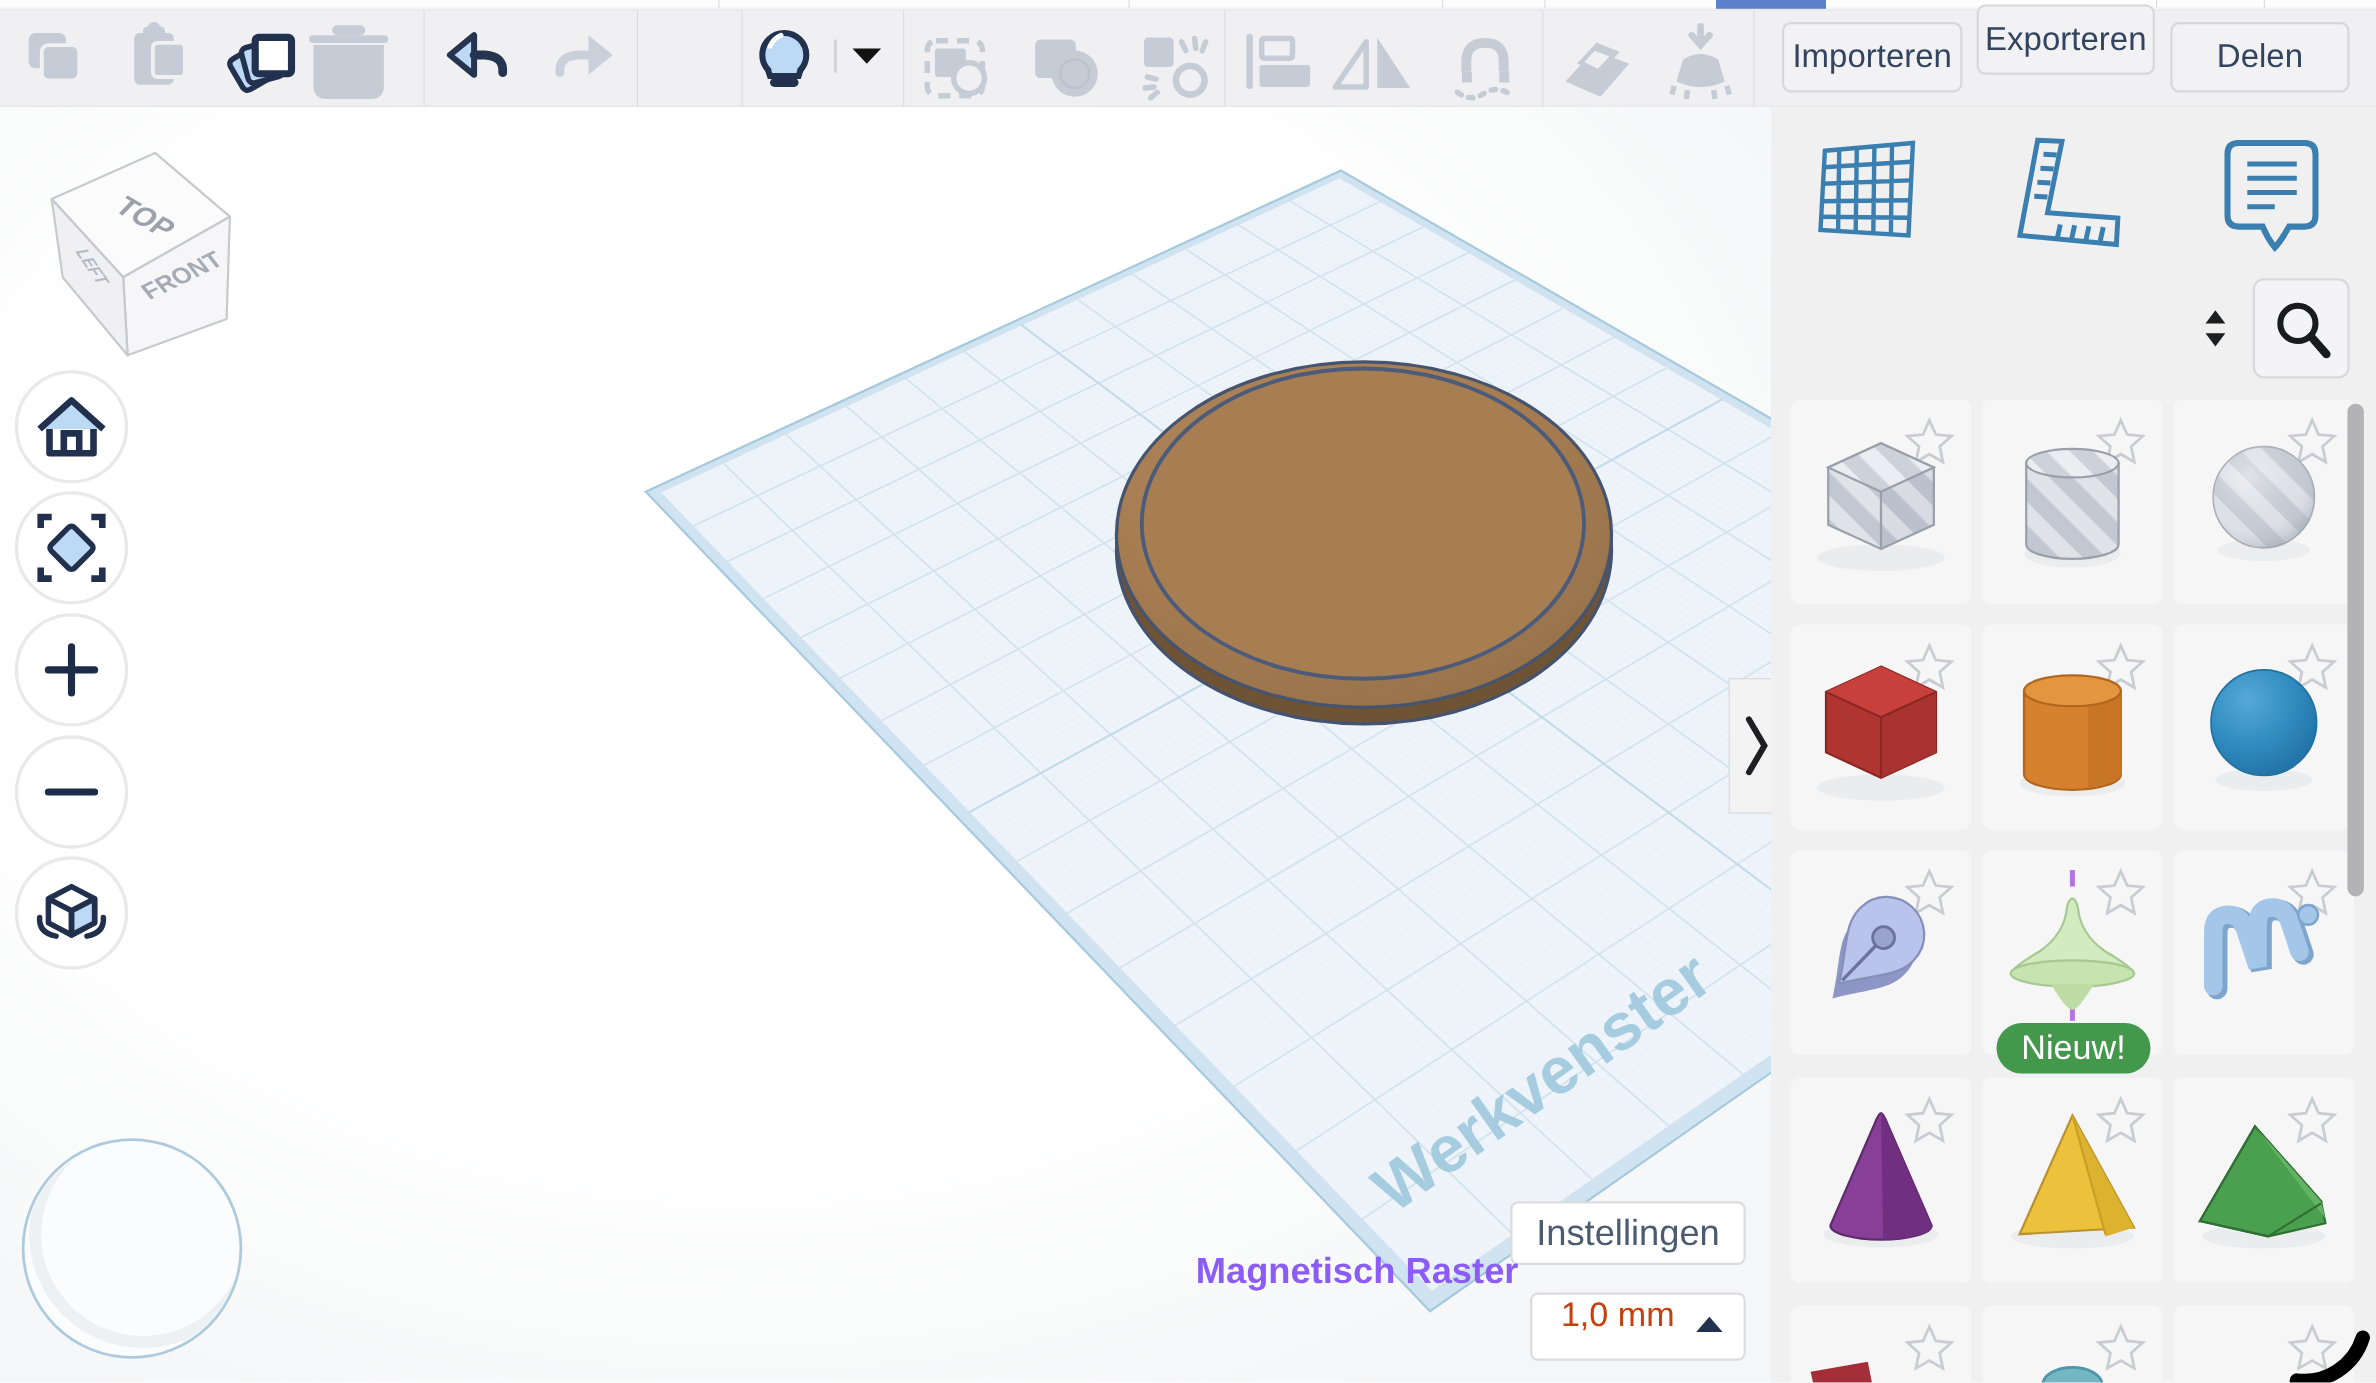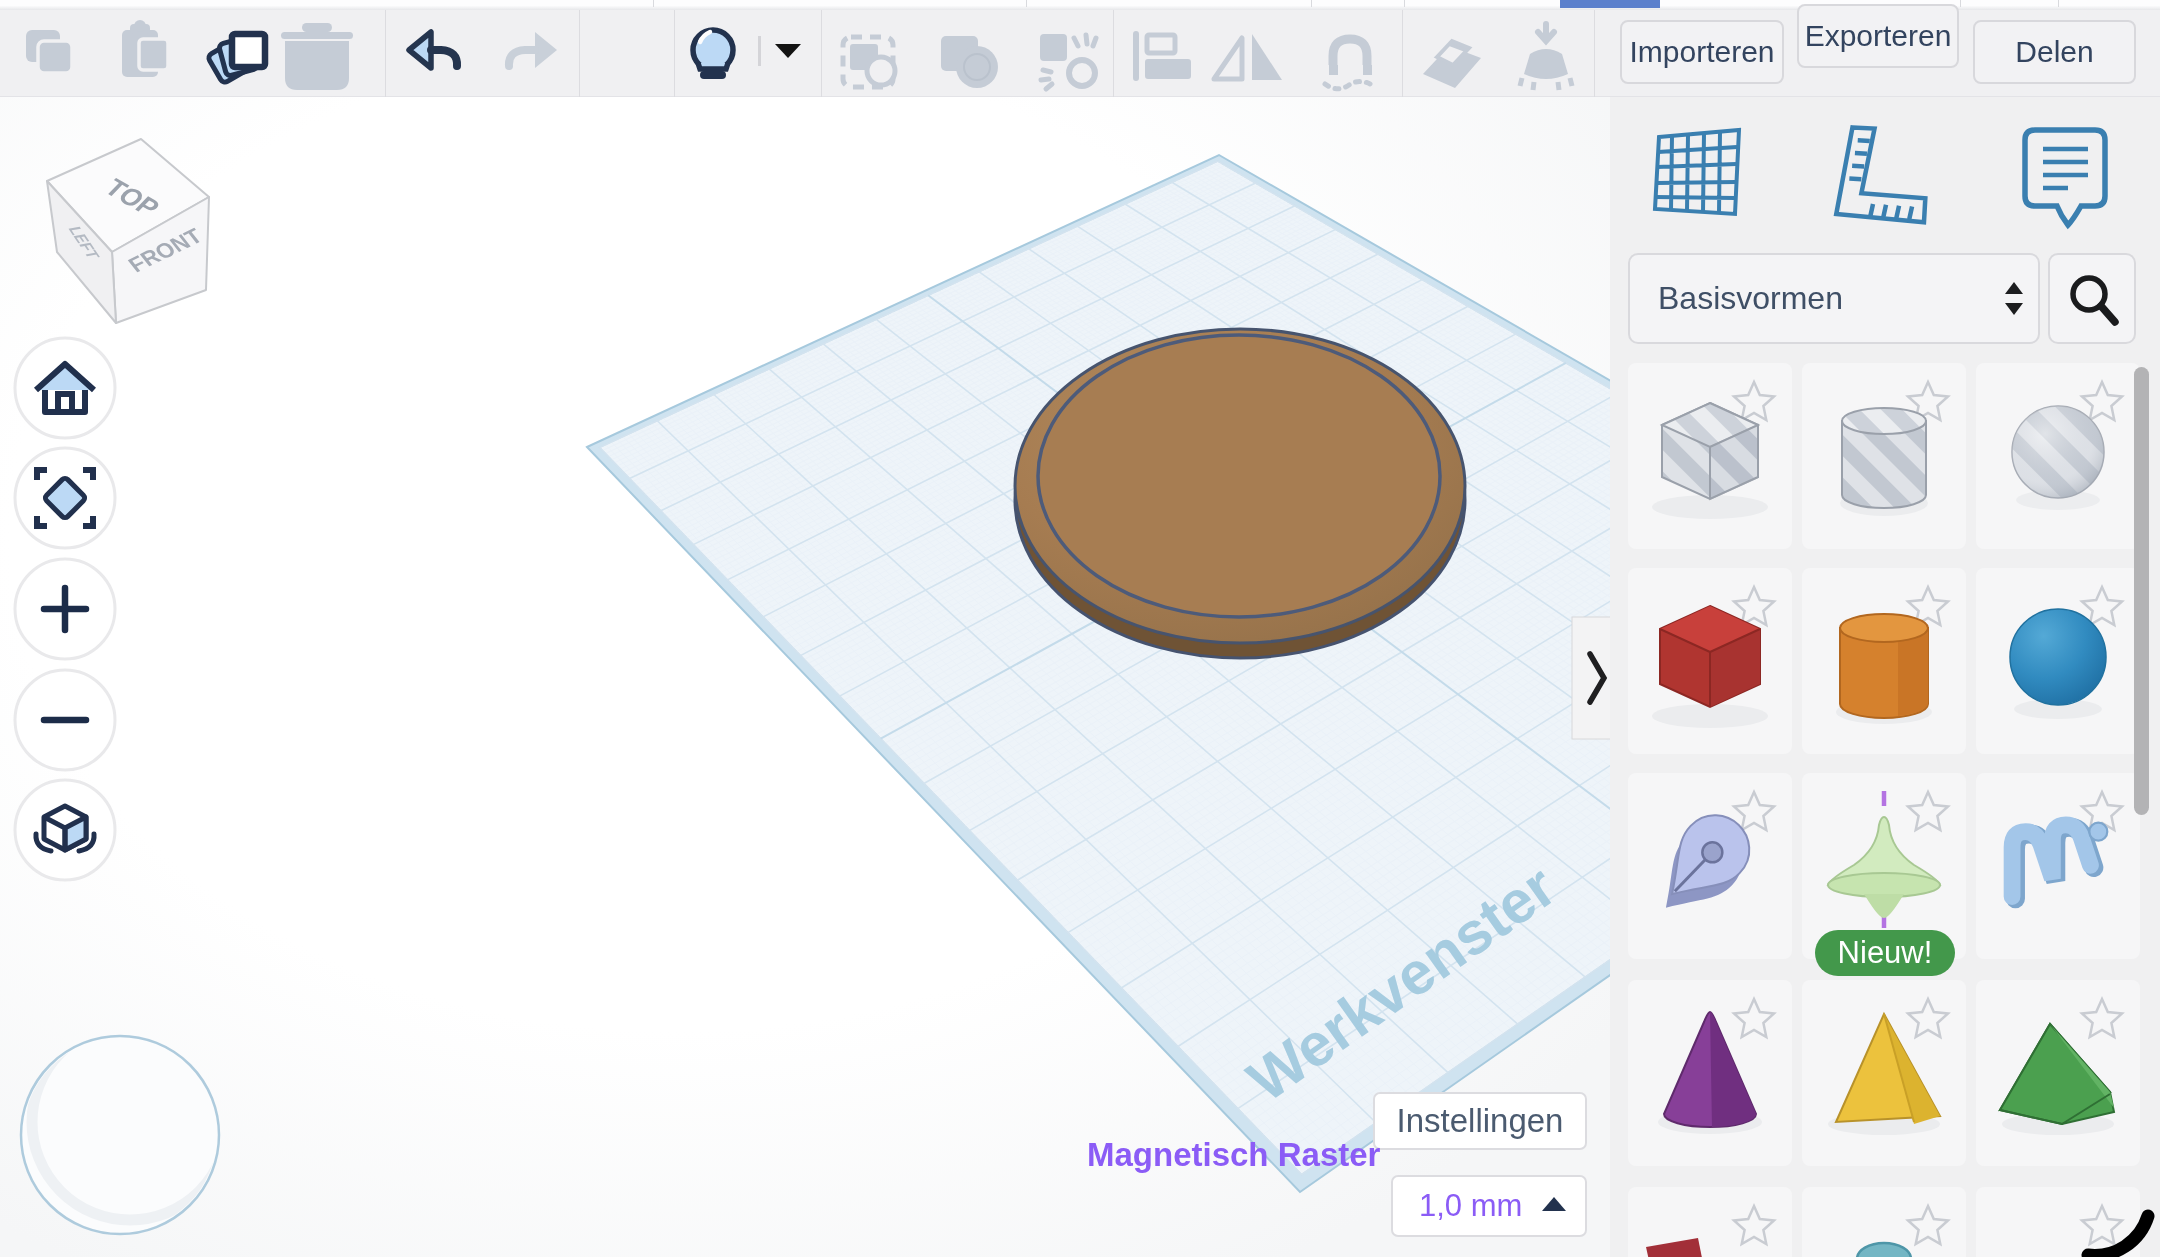--- a/index.html
+++ b/index.html
@@ -82,21 +82,21 @@
 <g clip-path="url(#bigc)">
       <circle cx="130" cy="1122" r="98" fill="none" stroke="#eef1f4" stroke-width="11"></circle>
     </g>
 
 <rect x="1572" y="617" width="40" height="122" fill="#f3f3f4" stroke="#d8d8da"></rect>
 <path d="M1590,654 L1604,678 L1590,702" fill="none" stroke="#1f1f21" stroke-width="5.5" stroke-linecap="round"></path>
 </svg>
 
 <div class="abs" style="left:1373px;top:1092px;width:214px;height:58px;background:#fff;border:2px solid #dcdce0;border-radius:7px;display:flex;align-items:center;justify-content:center;font-size:33px;color:#4b5b70;">Instellingen</div>
 <div class="abs" style="left:1087px;top:1136px;width:280px;height:38px;font-size:33px;color:#8b5cf6;display:flex;align-items:center;white-space:nowrap;font-weight:bold;">Magnetisch Raster</div>
-<div class="abs" style="left:1391px;top:1175px;width:196px;height:62px;background:#fff;border:2px solid #dcdce0;border-radius:7px;display:flex;align-items:center;font-size:31px;color:#8b5cf6;">
+<div class="abs" style="left:1391px;top:1175px;width:196px;height:62px;background:#fff;border:2px solid #dcdce0;border-radius:7px;display:flex;align-items:flex-start;font-size:31px;color:#c2410c;">
     <span style="margin-left:26px;">1,0 mm</span>
   </div>
 <svg class="abs" style="left:1530px;top:1175px" width="50" height="62">
     <polygon points="12,36 24,22 36,36" fill="#22324e"></polygon>
   </svg>
 
 <div class="abs" style="left:0;top:0;width:2160px;height:10px;background:linear-gradient(#fdfdfe 0 55%,#e6e7ea);"></div>
 <div class="abs" style="left:1560px;top:0;width:100px;height:8px;background:#5b80cc;"></div>
 <div class="abs" style="left:653px;top:0;width:1px;height:7px;background:#d9dade;"></div>
 <div class="abs" style="left:1026px;top:0;width:1px;height:7px;background:#d9dade;"></div>
@@ -327,23 +327,20 @@
 </g>
 <g transform="translate(272,79) rotate(8)" stroke="#3a7fb0" fill="none" stroke-width="4.5">
  <path d="M-36,-44 L-14,-46 L-18,20 L46,16 L48,40 L-40,44 Z"></path>
  <path d="M-29,-32 L-17,-33 M-30,-19 L-18,-20 M-31,-6 L-19,-7 M-32,7 L-20,6 M-5,29 L-6,42 M8,28 L7,41 M21,27 L20,40 M34,26 L33,39"></path>
 </g>
 <g transform="translate(455,73)" stroke="#3a7fb0" fill="none" stroke-width="5.5">
  <path d="M-30,-40 L30,-40 Q40,-40 40,-30 L40,26 Q40,36 30,36 L16,36 Q8,50 3,55 Q-4,46 -8,36 L-30,36 Q-40,36 -40,26 L-40,-30 Q-40,-40 -30,-40 Z"></path>
  <path d="M-22,-21 L23,-21 M-22,-8 L23,-8 M-22,5 L23,5 M-22,18 L3,18" stroke-width="4.5"></path>
 </g>
 </svg>
-<div class="abs" style="left:18px;top:156px;width:412px;height:91px;background:#f4f4f6;border:2px solid #d9d9dd;border-radius:10px;display:flex;align-items:center;">
-<span style="margin-left:28px;font-size:32px;color:#3f4f66;">Basisvormen</span>
-</div>
 <svg class="abs" style="left:384px;top:182px" width="40" height="40">
       <polygon points="11,15 20,3 29,15" fill="#1c1d1f"></polygon>
       <polygon points="11,24 20,36 29,24" fill="#1c1d1f"></polygon>
     </svg>
 <div class="abs" style="left:438px;top:156px;width:88px;height:91px;background:#f4f4f6;border:2px solid #d9d9dd;border-radius:10px;"></div>
 <svg class="abs" style="left:438px;top:156px" width="88" height="91">
       <circle cx="41" cy="41" r="16" fill="none" stroke="#1a1b1d" stroke-width="5.5"></circle>
       <line x1="53" y1="53" x2="67" y2="69" stroke="#1a1b1d" stroke-width="7.5" stroke-linecap="round"></line>
     </svg>
 <svg class="abs" style="left:466px;top:1108px" width="84" height="52">

